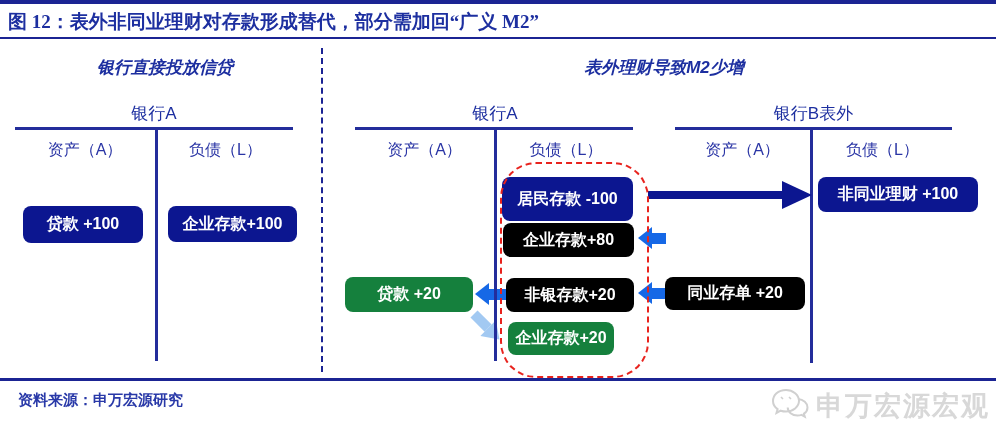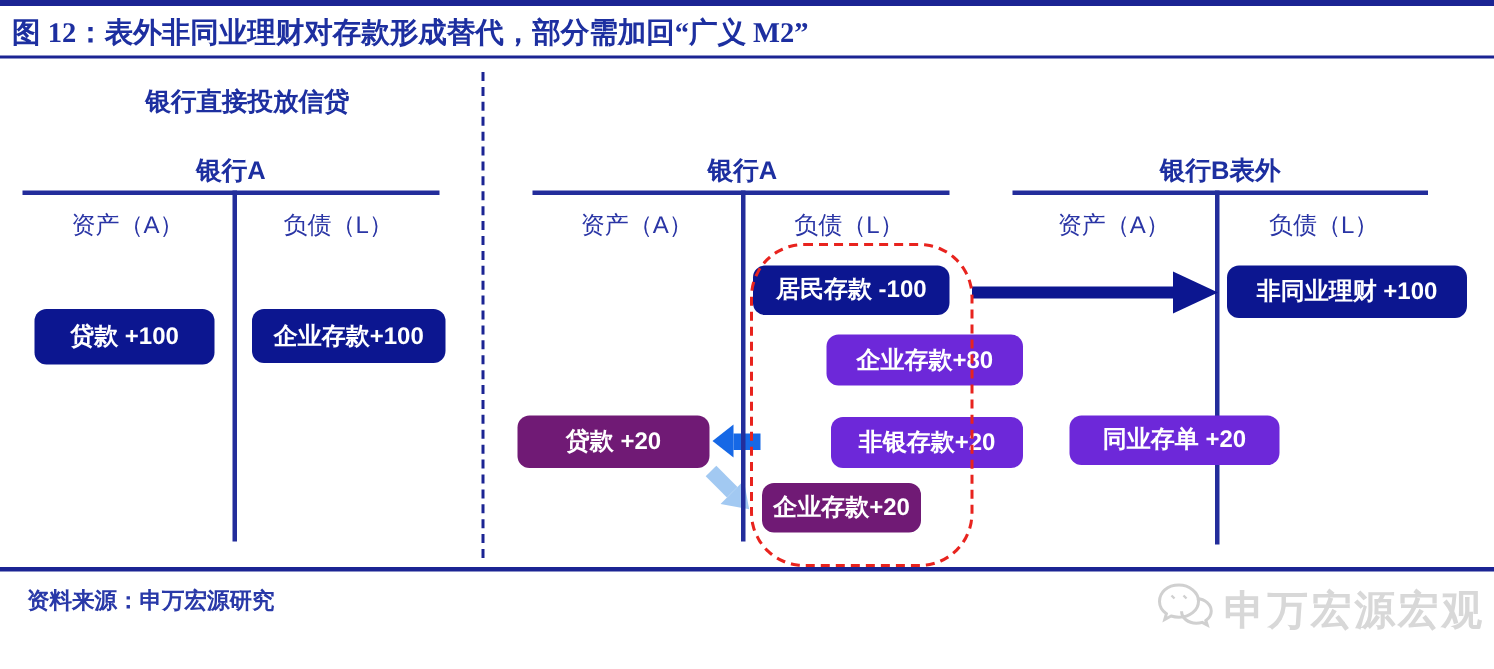--- a/index.html
+++ b/index.html
@@ -7,48 +7,48 @@
        font-family:"Liberation Sans","DejaVu Sans",sans-serif;}
 
   
   .top-rule{position:absolute;left:0;top:0;width:996px;height:4px;background:#1b2493;}
   .title-rule{position:absolute;left:0;top:37px;width:996px;height:2px;background:#1b2493;}
   .bottom-rule{position:absolute;left:0;top:378px;width:996px;height:3px;background:#1b2493;}
   .sep-dashed{position:absolute;left:321px;top:48px;height:324px;width:0;border-left:2px dashed #1b2493;}
 
   .fig-title{position:absolute;left:8px;top:9px;font-size:19px;font-weight:bold;color:#1d2fa0;white-space:nowrap;font-family:Liberation Serif, serif;}
 
-  .sec-header{position:absolute;top:56px;font-size:17px;font-weight:bold;color:#1d2fa0;text-align:center;}
+  .sec-header{position:absolute;top:56px;font-size:17px;font-weight:bold;color:#1d2fa0;text-align:center;font-style:italic;}
   .sec-header.left{left:0;width:330px;}
   .sec-header.right{left:332px;width:664px;}
 
-  .acc-name{position:absolute;top:102px;font-size:17px;font-weight:bold;color:#1d2fa0;text-align:center;}
+  .acc-name{position:absolute;top:102px;font-size:17px;font-weight:normal;color:#1d2fa0;text-align:center;}
   .hline{position:absolute;top:127px;height:3px;background:#232d9b;}
   .vline{position:absolute;top:127px;width:3px;background:#232d9b;z-index:2;}
   .col-label{position:absolute;top:140px;font-size:16px;color:#2a35a5;text-align:center;white-space:nowrap;}
 
   
   .acc1-name{left:15px;width:278px;}   .acc1-h{left:15px;width:278px;}  .acc1-v{left:155px;height:234px;}
   .acc1-al{left:15px;width:140px;}     .acc1-ll{left:158px;width:135px;}
   .acc2-name{left:355px;width:280px;}  .acc2-h{left:355px;width:278px;} .acc2-v{left:494px;height:234px;}
   .acc2-al{left:355px;width:139px;}    .acc2-ll{left:497px;width:138px;}
   .acc3-name{left:675px;width:277px;}  .acc3-h{left:675px;width:277px;} .acc3-v{left:810px;height:236px;}
   .acc3-al{left:675px;width:135px;}    .acc3-ll{left:813px;width:139px;}
 
   
   .box{position:absolute;border-radius:8px;color:#ffffff;font-size:16px;font-weight:bold;
        display:flex;align-items:center;justify-content:center;white-space:nowrap;z-index:3;}
   .dark{background:#0c1690;}
-  .mid{background:#6d28d9;margin-left:48px;}
-  .light{background:#701a75;}
+  .mid{background:#000000;}
+  .light{background:#15803d;}
 
   #b-loan100 {left:23px; top:206px;width:120px;height:37px;}
   #b-corp100 {left:168px;top:206px;width:129px;height:36px;text-align:right;}
   #b-loan20  {left:345px;top:277px;width:128px;height:35px;}
-  #b-res100  {left:502px;top:177px;width:131px;height:33px;}
+  #b-res100  {left:502px;top:177px;width:131px;height:44px;}
   #b-corp80  {left:503px;top:223px;width:131px;height:34px;}
   #b-nonbank20{left:506px;top:278px;width:128px;height:34px;}
   #b-corp20  {left:508px;top:322px;width:106px;height:33px;}
   #b-wm100   {left:818px;top:177px;width:160px;height:35px;}
   #b-nsd80   {left:665px;top:223px;width:140px;height:34px;}
   #b-cd20    {left:665px;top:277px;width:140px;height:33px;}
 
   
   .red-dashed{position:absolute;left:500px;top:162px;width:145px;height:212px;
               border:2px dashed #e8231e;border-radius:36px;z-index:4;}
@@ -88,20 +88,21 @@
 
 <div id="fig">
 
   <div class="top-rule"></div>
   <div class="fig-title">图 12：表外非同业理财对存款形成替代，部分需加回“广义 M2”</div>
   <div class="title-rule"></div>
 
   <div class="sep-dashed"></div>
 
   <div class="sec-header left">银行直接投放信贷</div>
+  <div class="sec-header right">表外理财导致M2少增</div>
 
   <div class="acc-name acc1-name">银行A</div>
   <div class="hline acc1-h"></div>
   <div class="vline acc1-v"></div>
   <div class="col-label acc1-al">资产（A）</div>
   <div class="col-label acc1-ll">负债（L）</div>
 
   <div class="acc-name acc2-name">银行A</div>
   <div class="hline acc2-h"></div>
   <div class="vline acc2-v"></div>

